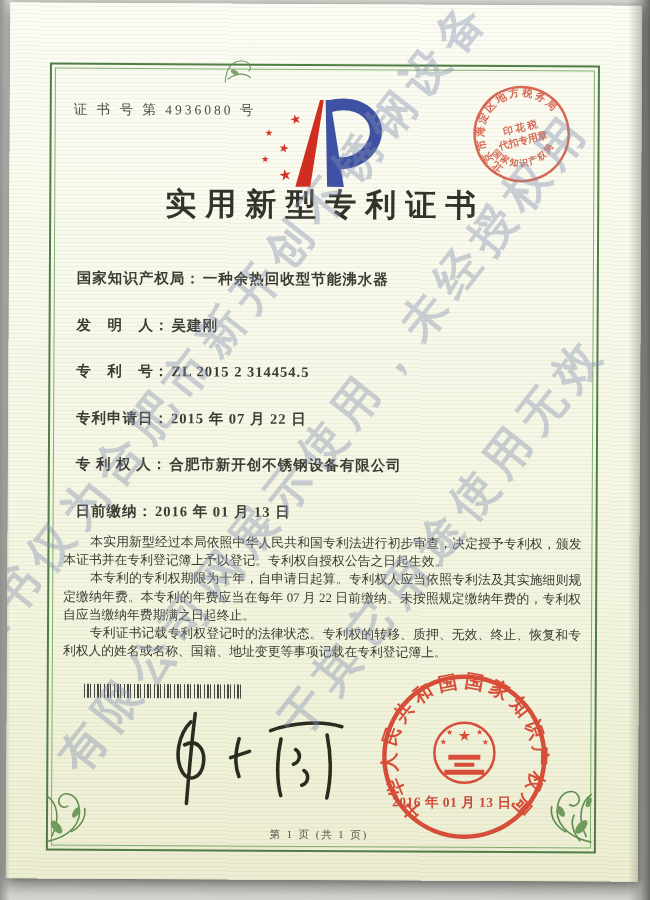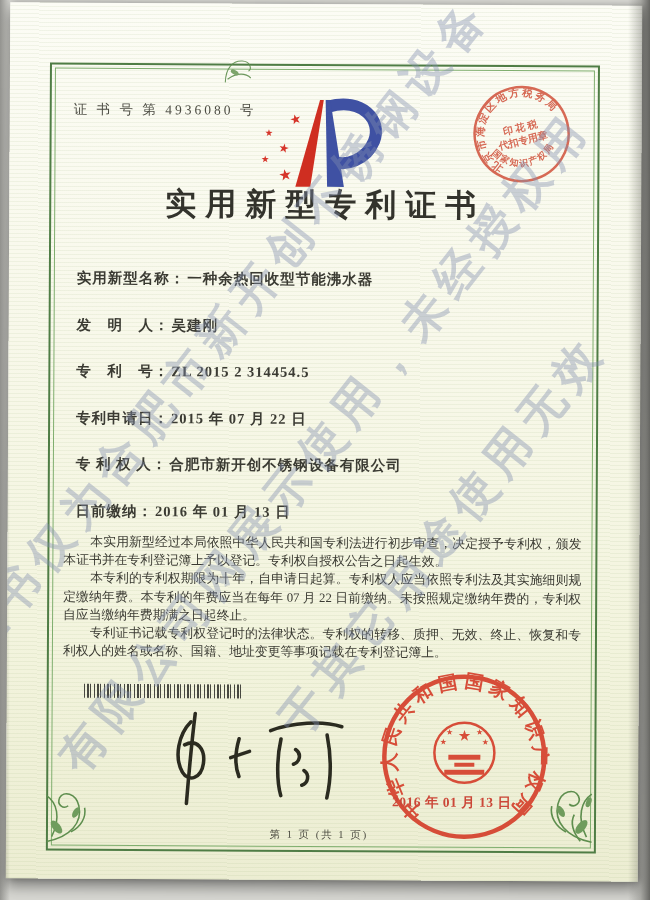--- a/index.html
+++ b/index.html
@@ -96,21 +96,21 @@
       <text x="12" y="44" font-size="10" fill="#d6352a">★</text>
       <text x="26" y="60" font-size="13" fill="#d6352a" transform="rotate(12 26 60)">★</text>
       <text x="8" y="72" font-size="10" fill="#d6352a">★</text>
       <text x="28" y="92" font-size="16" fill="#d6352a" transform="rotate(-10 28 92)">★</text>
     </svg>
 
     <div class="title">实用新型专利证书</div>
 
     <div class="fields">
       <div class="frow">
-        <span class="lbl">实用新型名称：</span><span class="val">一种余热回收型节能沸水器</span>
+        <span class="lbl">国家知识产权局：</span><span class="val">一种余热回收型节能沸水器</span>
       </div>
       <div class="frow">
         <span class="lbl">发　明　人：</span><span class="val">吴建刚</span>
       </div>
       <div class="frow">
         <span class="lbl">专　利　号：</span><span class="val">ZL 2015 2 314454.5</span>
       </div>
       <div class="frow">
         <span class="lbl">专利申请日：</span><span class="val">2015 年 07 月 22 日</span>
       </div>

